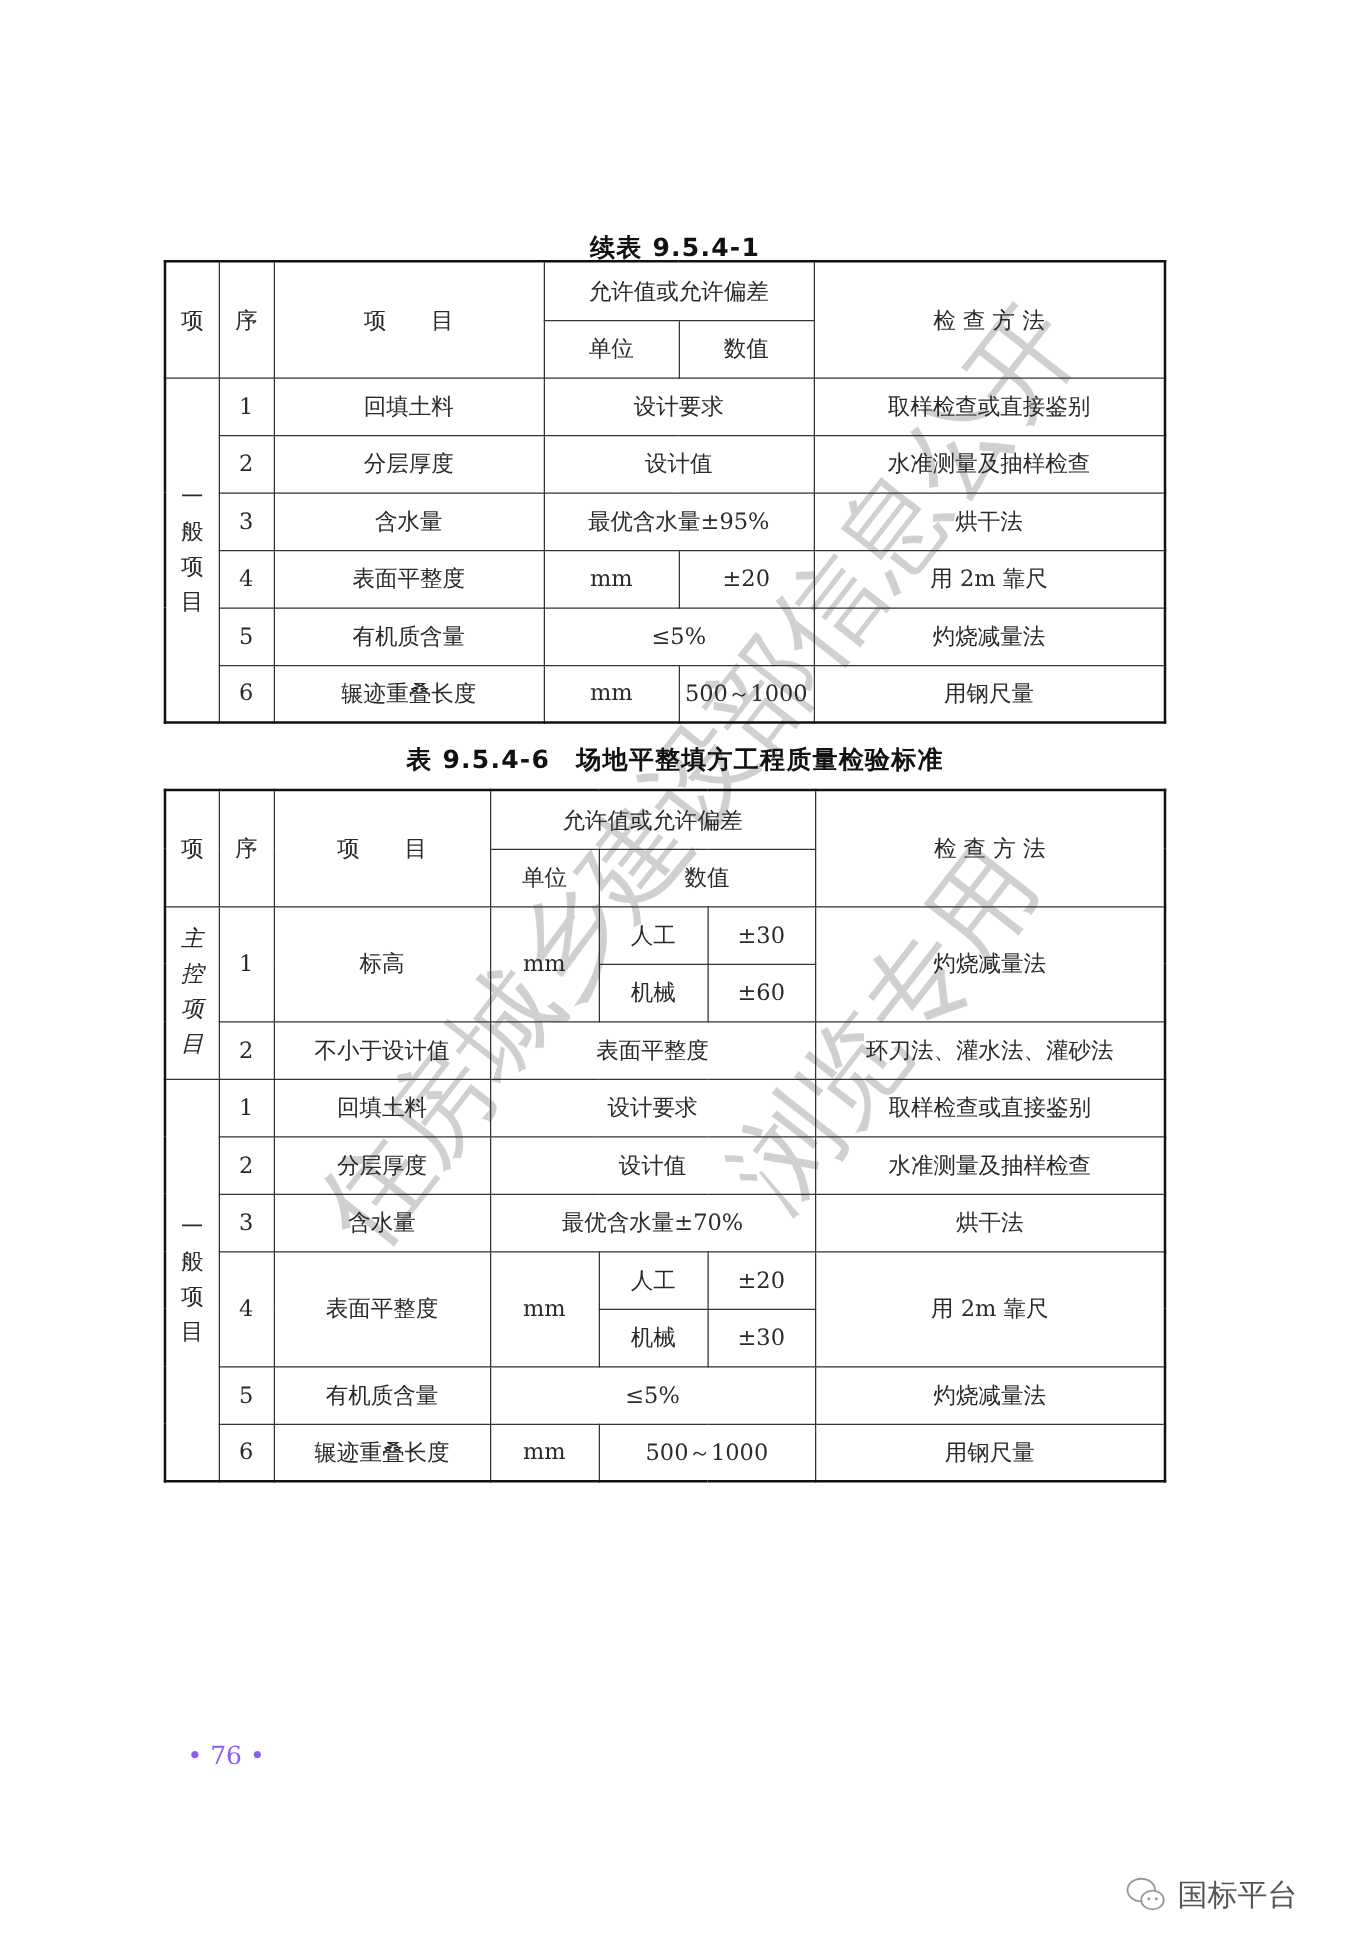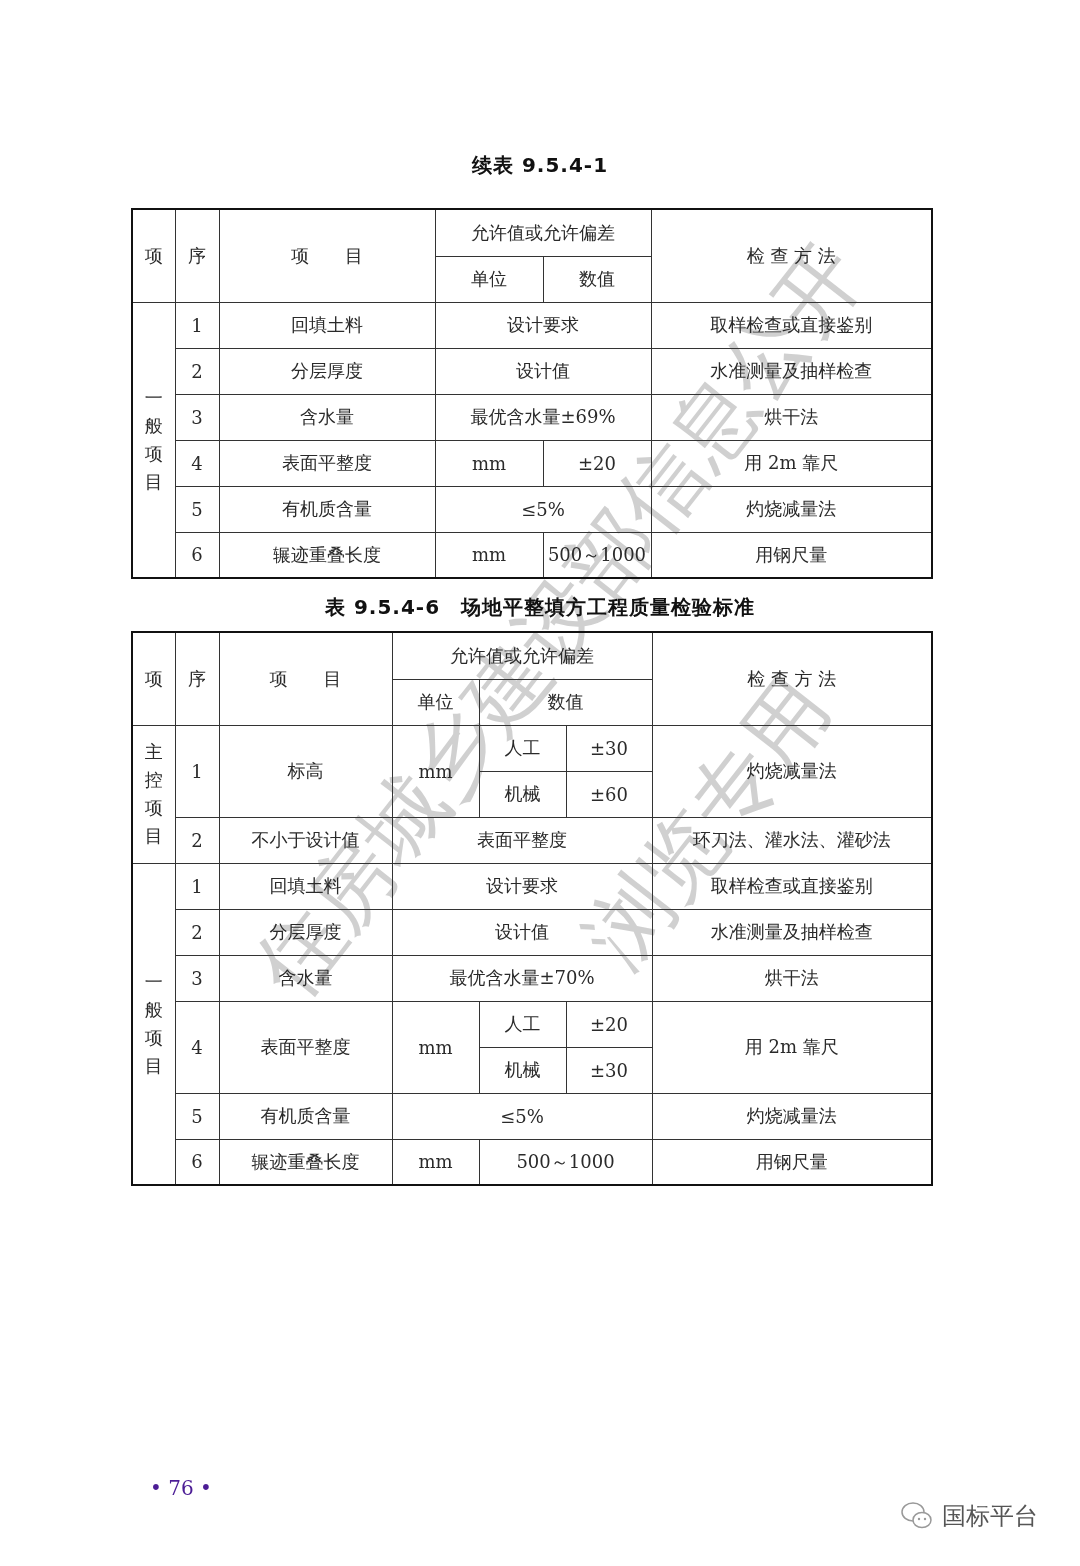--- a/index.html
+++ b/index.html
@@ -7,35 +7,35 @@
          font-family:"DejaVu Serif","Liberation Serif",serif; color:#222; }
   .caption { position:absolute; left:0; width:1080px; text-align:center;
              font-family:"DejaVu Sans","Liberation Sans",sans-serif; font-weight:bold;
              font-size:20px; letter-spacing:1px; color:#111; }
   table.std { position:absolute; left:131px; width:800px; border-collapse:collapse;
               table-layout:fixed; font-size:18px; }
   table.std td { border:1px solid #333; text-align:center; vertical-align:middle;
                  padding:0; color:#2a2a2a; white-space:nowrap; overflow:hidden; }
   table.std { border:2px solid #111; }
   .vert { line-height:28px; white-space:normal !important; }
-  .page-num { position:absolute; left:150px; top:1476px; font-size:20px; color:#4c1d95; }
+  .page-num { position:absolute; left:150px; top:1392px; font-size:20px; color:#8b5cf6; }
   .footer-brand { position:absolute; left:900px; top:1500px; display:flex; align-items:center;
                   font-family:Liberation Sans, sans-serif; font-size:24px; color:#555; }
   .footer-brand svg { margin-right:8px; }
   .watermark { position:absolute; font-family:"DejaVu Sans","Liberation Sans",sans-serif;
                color:rgba(120,120,120,0.35); font-size:84px; white-space:nowrap;
                transform-origin:left top; pointer-events:none; }
 </style>
 </head>
 <body>
 
 <div class="watermark" style="left:230px; top:950px; transform:rotate(-52deg);">住房城乡建设部信息公开</div>
 <div class="watermark" style="left:560px; top:920px; transform:rotate(-52deg);">浏览专用</div>
 
-<div class="caption" style="top:152px;">续表 9.5.4-1</div>
+<div class="caption" style="top:185px;">续表 9.5.4-1</div>
 
 <table class="std" style="top:208px;">
   <colgroup>
     <col style="width:43px">
       <col style="width:44px">
       <col style="width:216px">
     <col style="width:108px">
       <col style="width:108px">
       <col style="width:281px">
   </colgroup>
@@ -60,21 +60,21 @@
   </tr>
   <tr style="height:46px">
     <td>2</td>
     <td>分层厚度</td>
     <td colspan="2">设计值</td>
     <td>水准测量及抽样检查</td>
   </tr>
   <tr style="height:46px">
     <td>3</td>
     <td>含水量</td>
-    <td colspan="2">最优含水量±69%</td>
+    <td colspan="2">最优含水量±95%</td>
     <td>烘干法</td>
   </tr>
   <tr style="height:46px">
     <td>4</td>
     <td>表面平整度</td>
     <td>mm</td>
     <td>±20</td>
     <td>用 2m 靠尺</td>
   </tr>
   <tr style="height:46px">
@@ -112,21 +112,21 @@
     <td rowspan="2">项　　目</td>
     <td colspan="3">允许值或允许偏差</td>
     <td rowspan="2">检 查 方 法</td>
   </tr>
   <tr style="height:46px">
     <td>单位</td>
     <td colspan="2">数值</td>
   </tr>
 
   <tr style="height:46px">
-    <td rowspan="3" class="vert"><span style="display:inline-block;width:20px;white-space:normal;word-break:break-all;">主控项目</span></td>
+    <td rowspan="3" class="vert"><span style="display:inline-block;width:20px;white-space:normal;word-break:break-all;font-style:italic;">主控项目</span></td>
     <td rowspan="2">1</td>
     <td rowspan="2">标高</td>
     <td rowspan="2">mm</td>
     <td>人工</td>
     <td>±30</td>
     <td rowspan="2">灼烧减量法</td>
   </tr>
   <tr style="height:46px">
     <td>机械</td>
     <td>±60</td>

